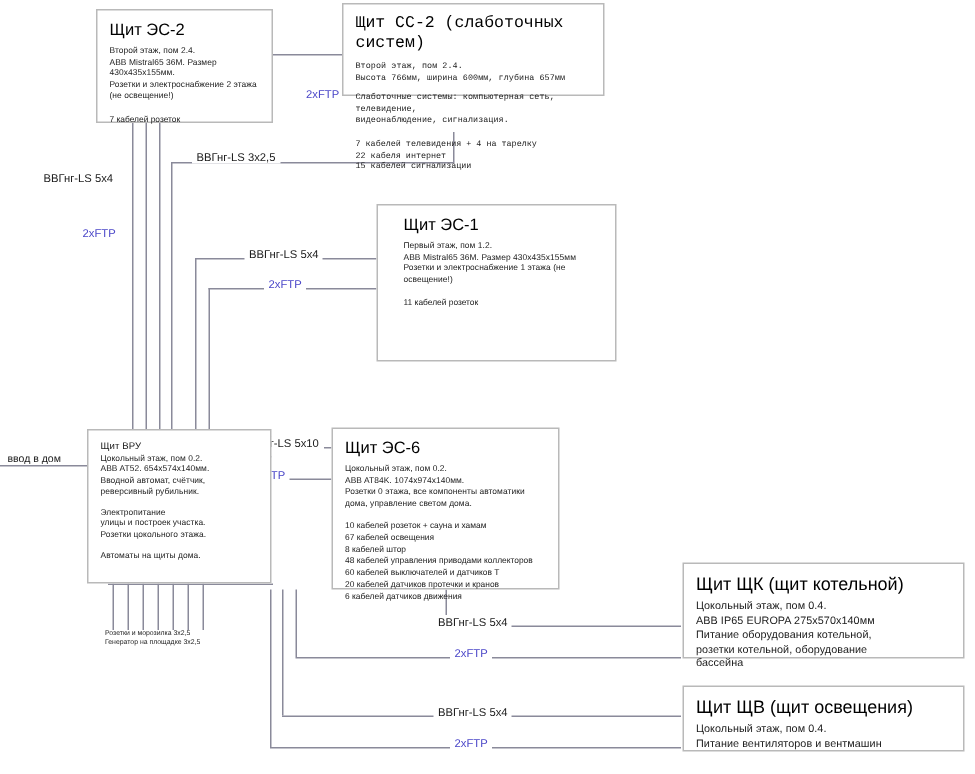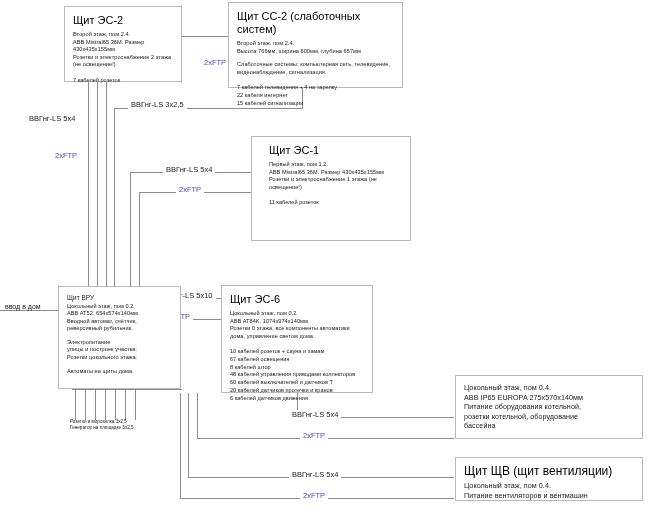--- a/index.html
+++ b/index.html
@@ -155,21 +155,21 @@
     <div class="pline">Второй этаж, пом 2.4.
 ABB Mistral65 36M. Размер
 430х435х155мм.
 Розетки и электроснабжение 2 этажа
 (не освещение!)</div>
     <div class="plist">
       <div>7 кабелей розеток</div>
     </div>
   </div>
 
-  <div class="panel" style="left:228px; top:2px; width:175px; height:86px;">
+  <div class="panel" style="left:228px; top:2px; width:175px; height:62px;font-family:Liberation Mono, monospace;">
     <div class="ptitle">Щит СС-2 (слаботочных систем)</div>
     <div class="pline">Второй этаж, пом 2.4.
 Высота 766мм, ширина 600мм, глубина 657мм</div>
     <div class="pgap"></div>
     <div class="pline">Слаботочные системы: компьютерная сеть, телевидение,
 видеонаблюдение, сигнализация.</div>
     <div class="plist">
       <div>7 кабелей телевидения + 4 на тарелку</div>
       <div>22 кабеля интернет</div>
       <div>15 кабелей сигнализации</div>
@@ -212,29 +212,30 @@
 реверсивный рубильник.</div>
     <div class="pgap"></div>
     <div class="pline">Электропитание
 улицы и построек участка.
 Розетки цокольного этажа.</div>
     <div class="pgap"></div>
     <div class="pline">Автоматы на щиты дома.</div>
   </div>
 
   <div class="panel rbig" style="left:455px; top:375px; width:188px; height:64px;">
+    <div class="ptitle">Щит ЩК (щит котельной)</div>
     <div class="pline">Цокольный этаж, пом 0.4.
 ABB IP65 EUROPA 275x570x140мм
 Питание оборудования котельной,
 розетки котельной, оборудование
 бассейна</div>
   </div>
 
   <div class="panel rbig" style="left:455px; top:457px; width:188px; height:44px;">
-    <div class="ptitle">Щит ЩВ (щит вентиляции)</div>
+    <div class="ptitle">Щит ЩВ (щит освещения)</div>
     <div class="pline">Цокольный этаж, пом 0.4.
 Питание вентиляторов и вентмашин</div>
   </div>
 
   <div class="wlabel" style="left:26px; top:114px;">ВВГнг-LS 5x4</div>
   <div class="wlabel ftp" style="left:52px; top:151px;">2xFTP</div>
 
   <div class="wlabel ftp" style="left:201px; top:58px;">2xFTP</div>
   <div class="wlabel" style="left:128px; top:100px;">ВВГнг-LS 3x2,5</div>
 

